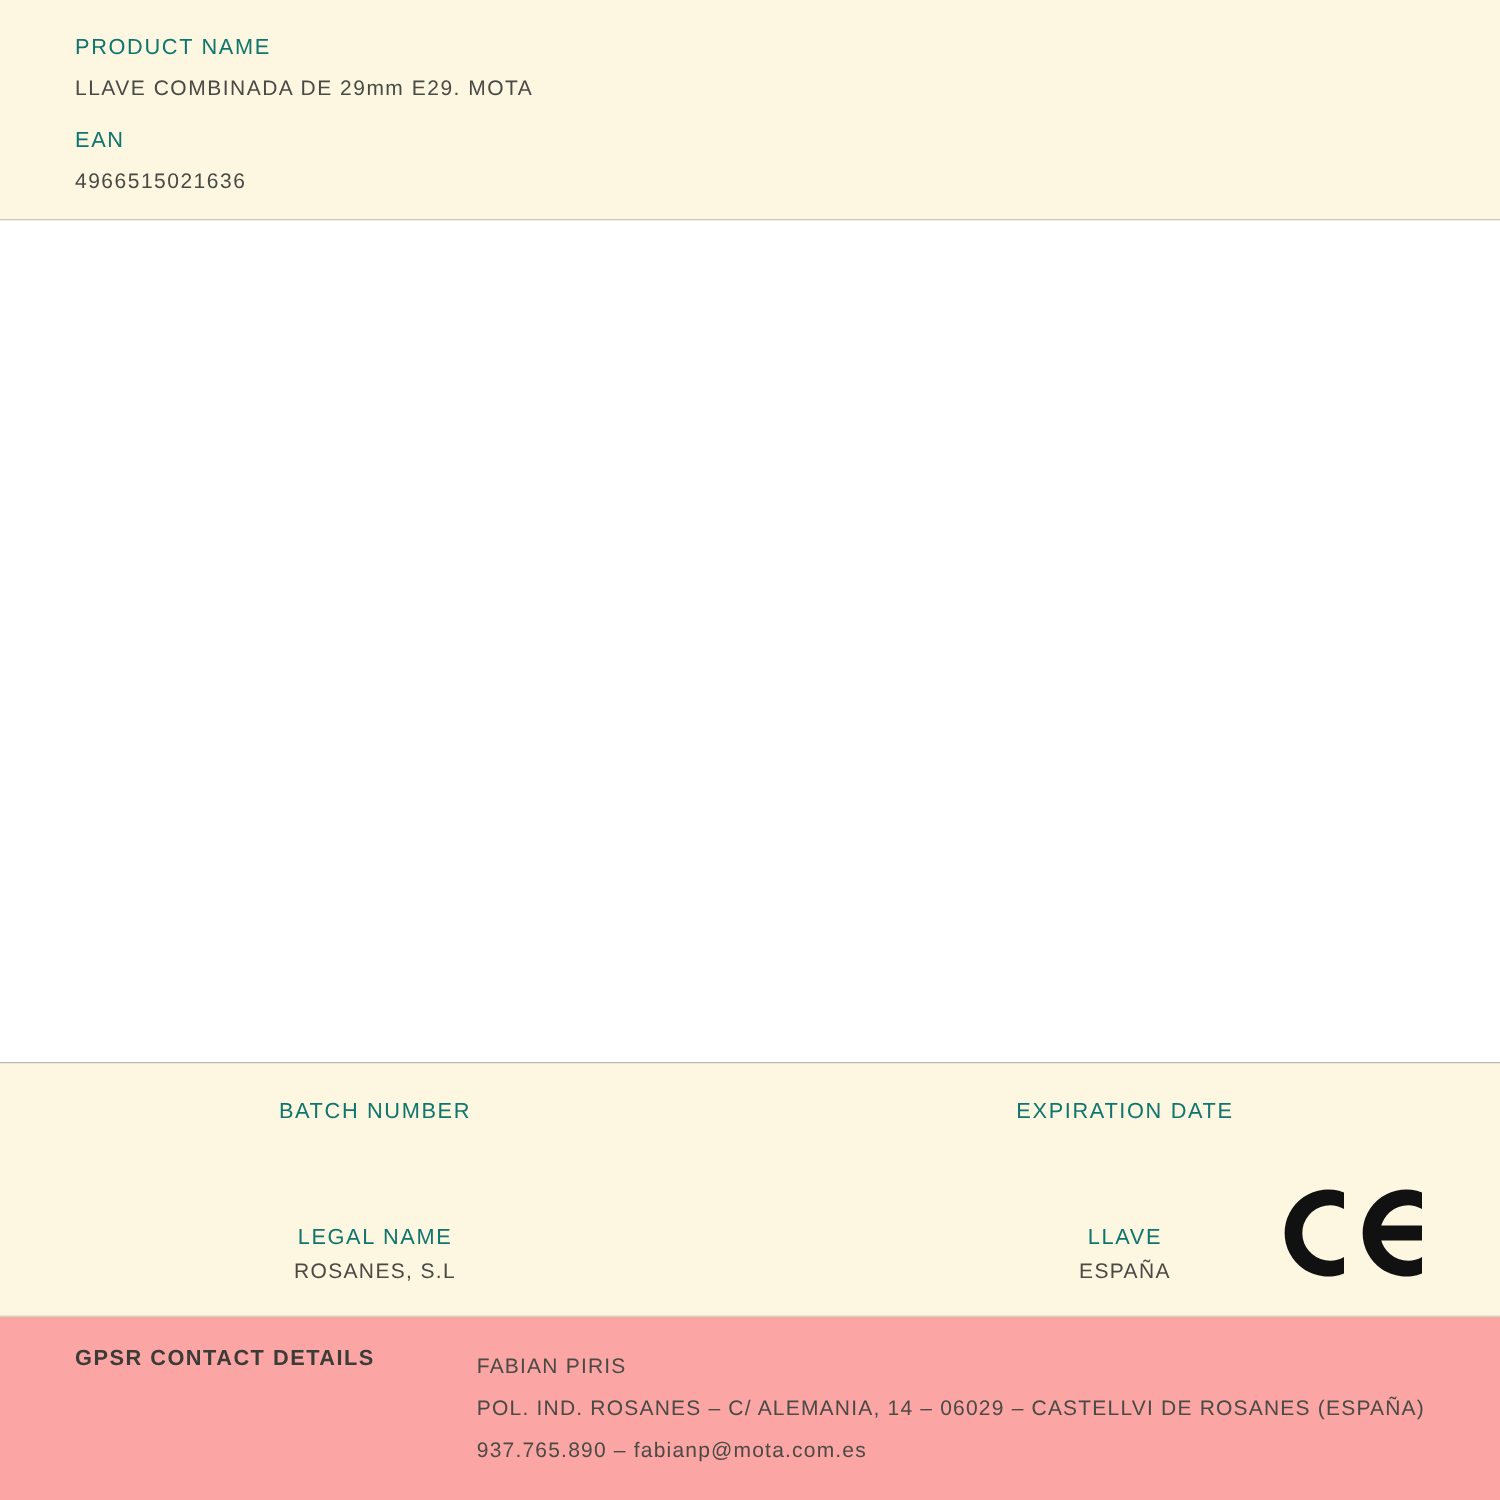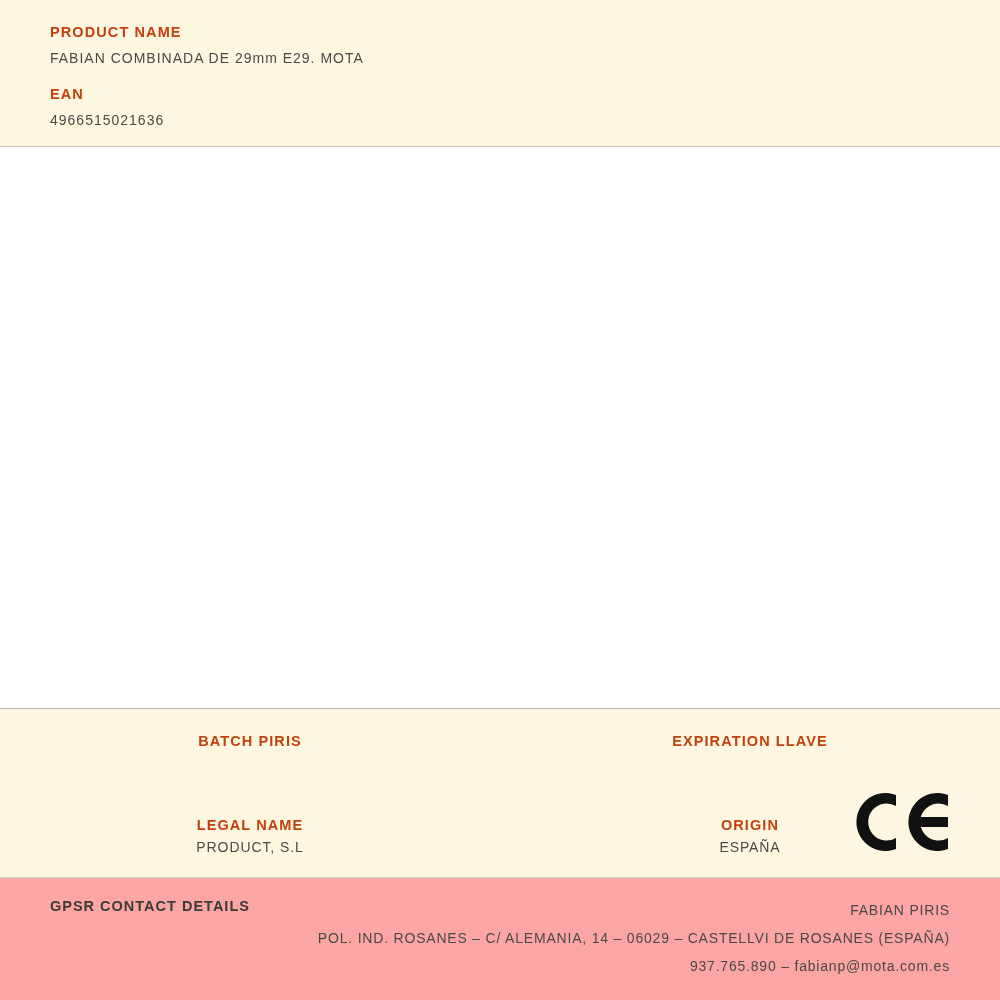--- a/index.html
+++ b/index.html
@@ -24,23 +24,23 @@
 
   
   .top-block {
     background: #fdf6e0;
     padding: 24px 50px 18px 50px;
     border-bottom: 1px solid #c9c6bb;
     box-sizing: border-box;
   }
   .field-label {
     font-size: 14.5px;
-    font-weight: bold;
+    font-weight: normal;
     letter-spacing: 1.1px;
-    color: #c2410c;
+    color: #0f766e;
     margin: 0 0 10px 0;
   }
   .field-value {
     font-size: 14px;
     letter-spacing: 1.0px;
     color: #4a4a45;
     margin: 0;
   }
   .field-group + .field-group {
     margin-top: 20px;
@@ -101,67 +101,66 @@
   }
   .footer-left {
     font-size: 14.5px;
     font-weight: bold;
     letter-spacing: 1.0px;
     color: #3b3b38;
     white-space: nowrap;
     padding-top: 2px;
   }
   .footer-right {
-    text-align: right;
     font-size: 14px;
     letter-spacing: 0.8px;
     color: #4a4a45;
     line-height: 28px;
   }
   .footer-right div {
     white-space: nowrap;
   }
 </style>
 </head>
 <body>
 
 <div class="sheet">
 
   <div class="top-block">
     <div class="field-group">
       <p class="field-label">PRODUCT NAME</p>
-      <p class="field-value">FABIAN COMBINADA DE 29mm E29. MOTA</p>
+      <p class="field-value">LLAVE COMBINADA DE 29mm E29. MOTA</p>
     </div>
     <div class="field-group">
       <p class="field-label">EAN</p>
       <p class="field-value">4966515021636</p>
     </div>
   </div>
 
   <div class="middle-block"></div>
 
   <div class="details-block">
     <div class="details-row">
       <div class="details-col">
-        <p class="field-label">BATCH PIRIS</p>
+        <p class="field-label">BATCH NUMBER</p>
         <p class="field-value"></p>
       </div>
       <div class="details-col">
-        <p class="field-label">EXPIRATION LLAVE</p>
+        <p class="field-label">EXPIRATION DATE</p>
         <p class="field-value"></p>
       </div>
     </div>
 
     <div class="details-row second">
       <div class="details-col">
         <p class="field-label">LEGAL NAME</p>
-        <p class="field-value">PRODUCT, S.L</p>
+        <p class="field-value">ROSANES, S.L</p>
       </div>
       <div class="details-col">
-        <p class="field-label">ORIGIN</p>
+        <p class="field-label">LLAVE</p>
         <p class="field-value">ESPAÑA</p>
       </div>
     </div>
 
     <div class="ce-mark">
       <svg viewBox="0 0 92 62" width="92" height="62" xmlns="http://www.w3.org/2000/svg">
 
         <path d="M40 4 A29 29 0 1 0 40 58 L40 47 A18.5 18.5 0 1 1 40 15 Z" fill="#111111"></path>
 
         <path d="M92 4 A29 29 0 1 0 92 58 L92 47 A18.5 18.5 0 1 1 92 15 Z" fill="#111111"></path>

